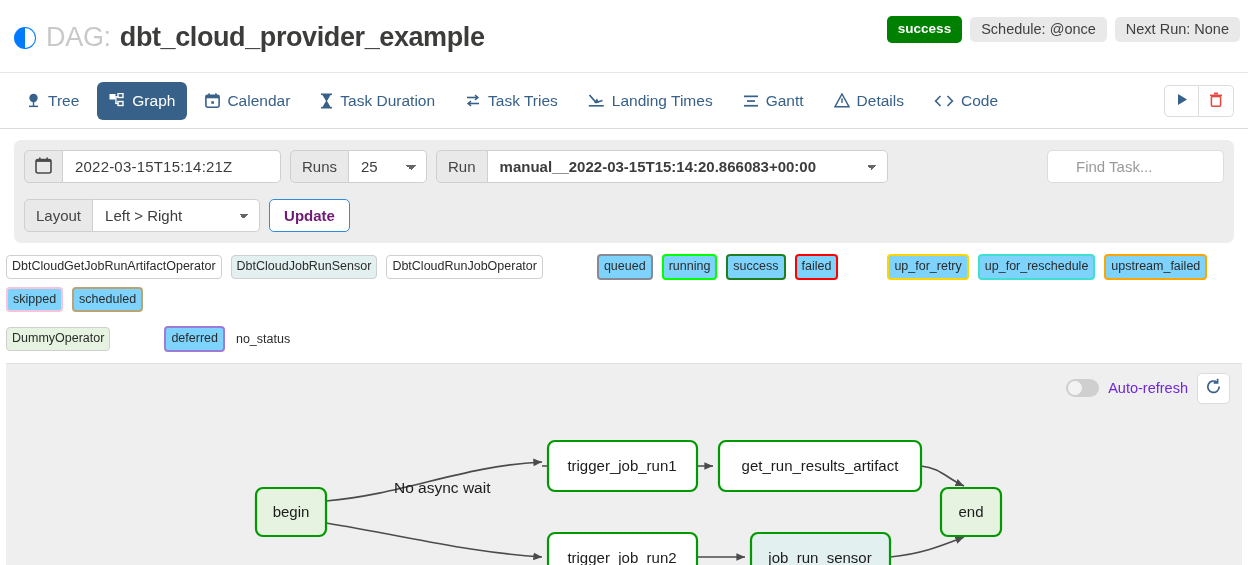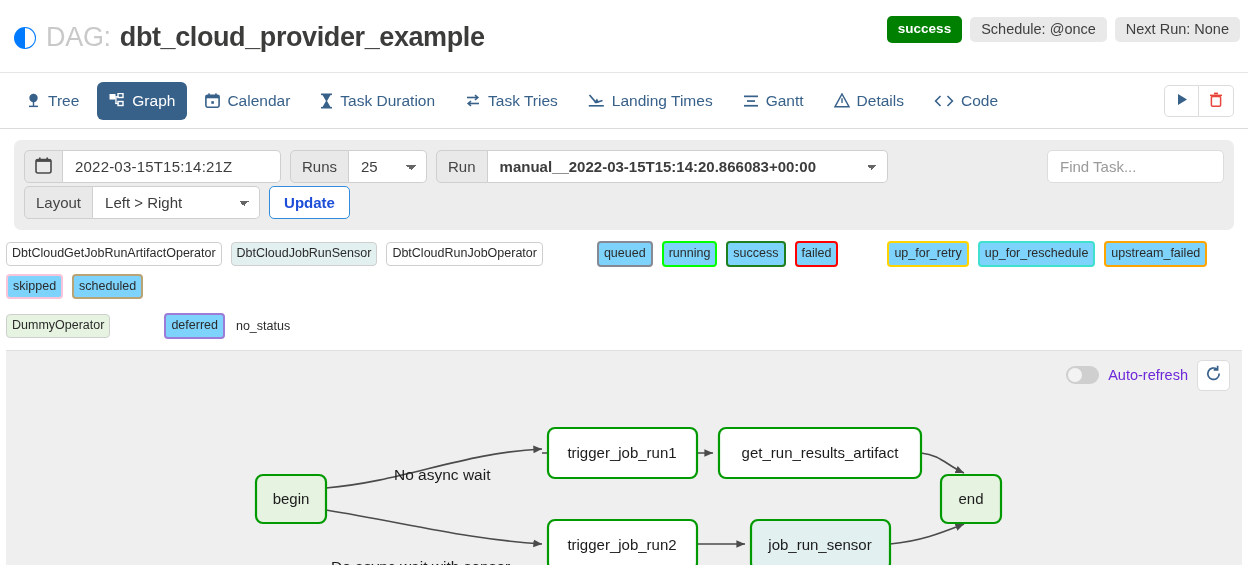--- a/index.html
+++ b/index.html
@@ -132,21 +132,21 @@
     background: #ededed;
     border-radius: 7px;
     padding: 10px 10px 11px;
   }
   .filter-row {
     display: flex;
     align-items: center;
     gap: 0;
     position: relative;
   }
-  .filter-row + .filter-row { margin-top: 3px; }
+  .filter-row + .filter-row { margin-top: 16px; }
   .ctl {
     height: 33px;
     border: 1px solid #cfcfcf;
     background: #fff;
     font-size: 15px;
     color: #3d3d3d;
     display: flex;
     align-items: center;
     font-family: "Liberation Sans", sans-serif;
   }
@@ -178,32 +178,32 @@
     background-size: 5px 5px, 5px 5px;
     background-repeat: no-repeat;
   }
   .sel-runs { width: 78px; }
   .sel-run  { width: 400px; font-weight: bold; }
   .sel-layout { width: 167px; }
   .spacer { flex: 1 1 auto; }
   .find-task {
     width: 177px;
     border-radius: 5px;
-    padding: 0 12px;
+    padding: 0 28px;
     color: #9a9a9a;
     border: 1px solid #dcdcdc;
   }
   .btn-update {
     height: 33px;
     margin-left: 9px;
     padding: 0 14px;
     border: 1px solid #2f8ddb;
     border-radius: 5px;
     background: #fff;
-    color: #1d4ed8;
+    color: #701a75;
     font-size: 15px;
     font-weight: 700;
     cursor: pointer;
     font-family: "Liberation Sans", sans-serif;
   }
 
   
   .legend {
     padding: 11px 6px 0 6px;
     display: flex;

